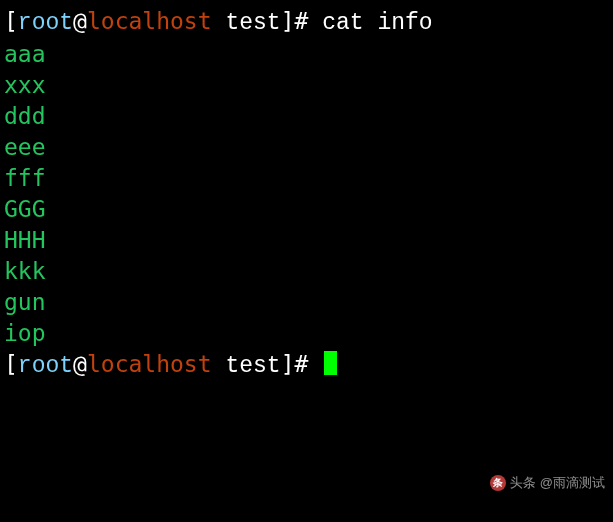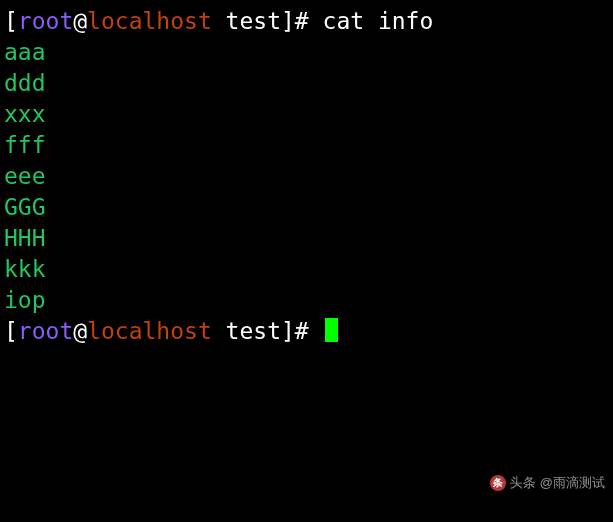--- a/index.html
+++ b/index.html
@@ -18,25 +18,25 @@
       overflow: hidden;
       position: relative;
     }
     .terminal {
       padding: 6px 4px;
     }
     .line {
       white-space: pre;
     }
     .prompt-open { color: #fff; }
-    .prompt-user { color: #8b5cf6; }
+    .prompt-user { color: #7dd3fc; font-family: Liberation Mono, monospace; }
     .prompt-host { color: #c2410c; }
-    .prompt-path { color: #fff; }
+    .prompt-path { color: #fff; font-family: Liberation Mono, monospace; }
     .prompt-close { color: #fff; }
-    .command { color: #fff; }
+    .command { color: #fff; font-family: Liberation Mono, monospace; }
     .output { color: #22c55e; }
     .cursor {
       display: inline-block;
       width: 13px;
       height: 24px;
       background: #00ff00;
       vertical-align: text-bottom;
       margin-left: 2px;
       position: relative;
       top: -2px;
@@ -66,27 +66,28 @@
     }
   </style>
 </head>
 <body>
 
 <div class="terminal">
 
   <div class="line"><span class="prompt-open">[</span><span class="prompt-user">root</span><span>@</span><span class="prompt-host">localhost</span><span> </span><span class="prompt-path">test</span><span class="prompt-close">]# </span><span class="command">cat info</span></div>
 
   <div class="line output">aaa</div>
+  <div class="line output">xxx</div>
   <div class="line output">ddd</div>
-  <div class="line output">xxx</div>
+  <div class="line output">eee</div>
   <div class="line output">fff</div>
-  <div class="line output">eee</div>
   <div class="line output">GGG</div>
   <div class="line output">HHH</div>
   <div class="line output">kkk</div>
+  <div class="line output">gun</div>
   <div class="line output">iop</div>
 
   <div class="line"><span class="prompt-open">[</span><span class="prompt-user">root</span><span>@</span><span class="prompt-host">localhost</span><span> </span><span class="prompt-path">test</span><span class="prompt-close">]# </span><span class="cursor"></span></div>
 
 </div>
 
 <div class="watermark">
   <span class="watermark-icon">条</span>
   <span>头条</span>
   <span>@雨滴测试</span>

